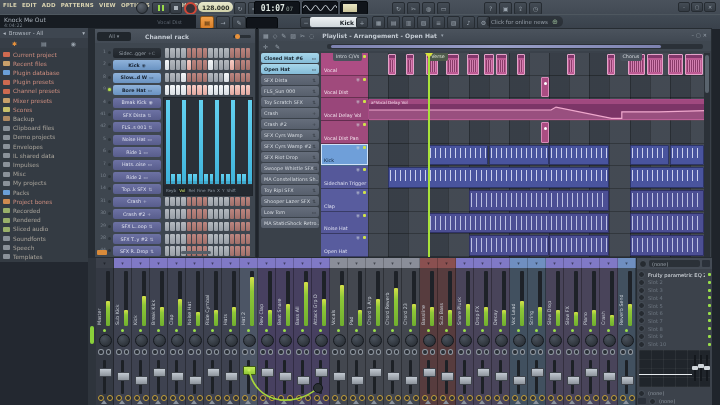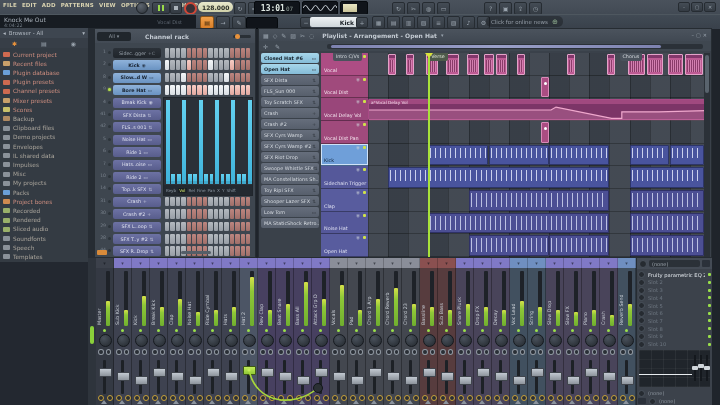--- a/index.html
+++ b/index.html
@@ -209,21 +209,21 @@
         <span></span>
       </div>
     <div class="abs" id="recbtn" style="left:184px;top:2px"></div>
     <div class="abs" id="tempo" style="left:198px;top:2px">128.000</div>
     <div class="abs" id="recicons" style="left:234px;top:2px;display:flex;gap:2px">
         <div class="tbtn" style="width: 10px; height: 11px;">↻</div>
         <div class="tbtn" style="width: 10px; height: 11px;">≈</div>
         <div class="tbtn" style="width: 10px; height: 11px;">▤</div>
       </div>
     <div class="abs lcd" id="timedisp">
-      <span class="big">13:01</span>
+      <span class="big">01:07</span>
       <span class="small">07</span>
     </div>
     <div class="abs lcd" style="left:302px;top:1px;width:34px;height:12px">
       <svg width="34" height="12" viewBox="0 0 34 12">
           <path d="M0 6 q2.5 -5 5 0 t5 0 t5 0 t5 0 t5 0 t5 0 t4 0" stroke="#c8d0d6" stroke-width="1" fill="none"></path>
         </svg>
     </div>
     <div class="abs lcd" id="cpu">
         <div class="fill"></div>
       </div>

